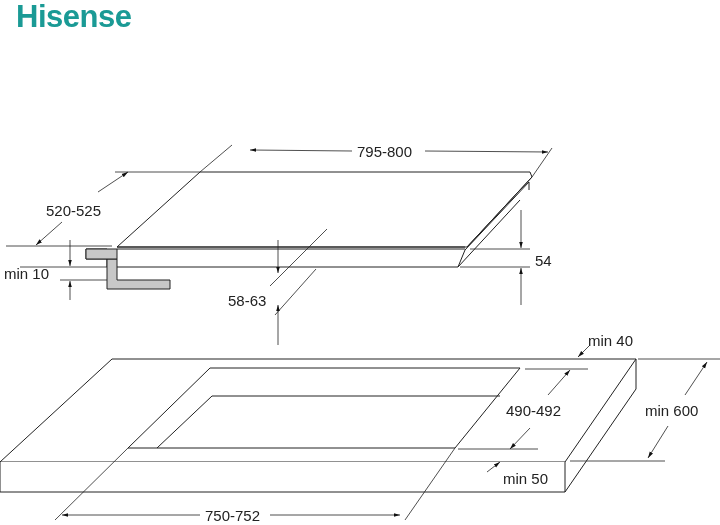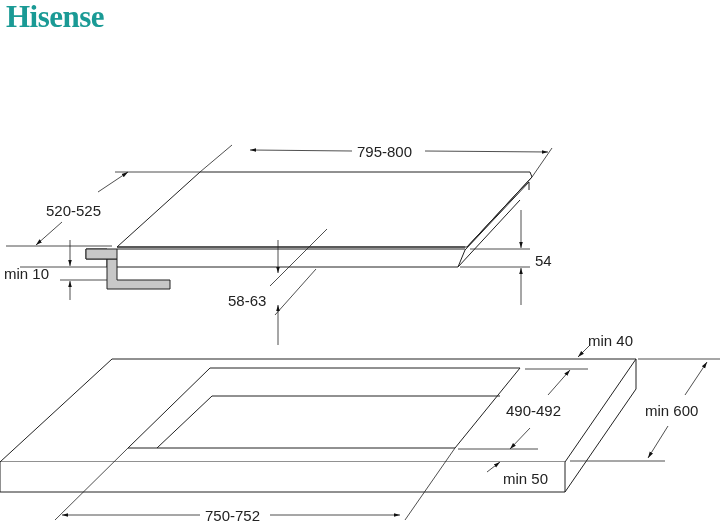--- a/index.html
+++ b/index.html
@@ -1,17 +1,17 @@
 <!DOCTYPE html>
 <html><head>
 <meta charset="utf-8">
 <style>
   html, body { margin:0; padding:0; background:#ffffff; }
   body { width:720px; height:525px; position:relative; overflow:hidden; font-family:"Liberation Sans", sans-serif; }
-  .logo { position:absolute; left:6px; top:0px; font-family:Liberation Serif, serif; font-weight:bold; font-size:31px; letter-spacing:-0.5px; color:#1a9a95; line-height:34px; }
+  .logo { position:absolute; left:16px; top:0px; font-family:Liberation Sans, sans-serif; font-weight:bold; font-size:31px; letter-spacing:-0.5px; color:#1a9a95; line-height:34px; }
   svg.diagram { position:absolute; left:0; top:0; }
   .lbl { font-family:"Liberation Sans", sans-serif; font-size:15px; fill:#222; font-stretch:condensed; }
 </style>
 </head>
 <body>
 
 <div class="logo">Hisense</div>
 
 <svg class="diagram" width="720" height="525" viewBox="0 0 720 525" xmlns="http://www.w3.org/2000/svg">
   <defs>

